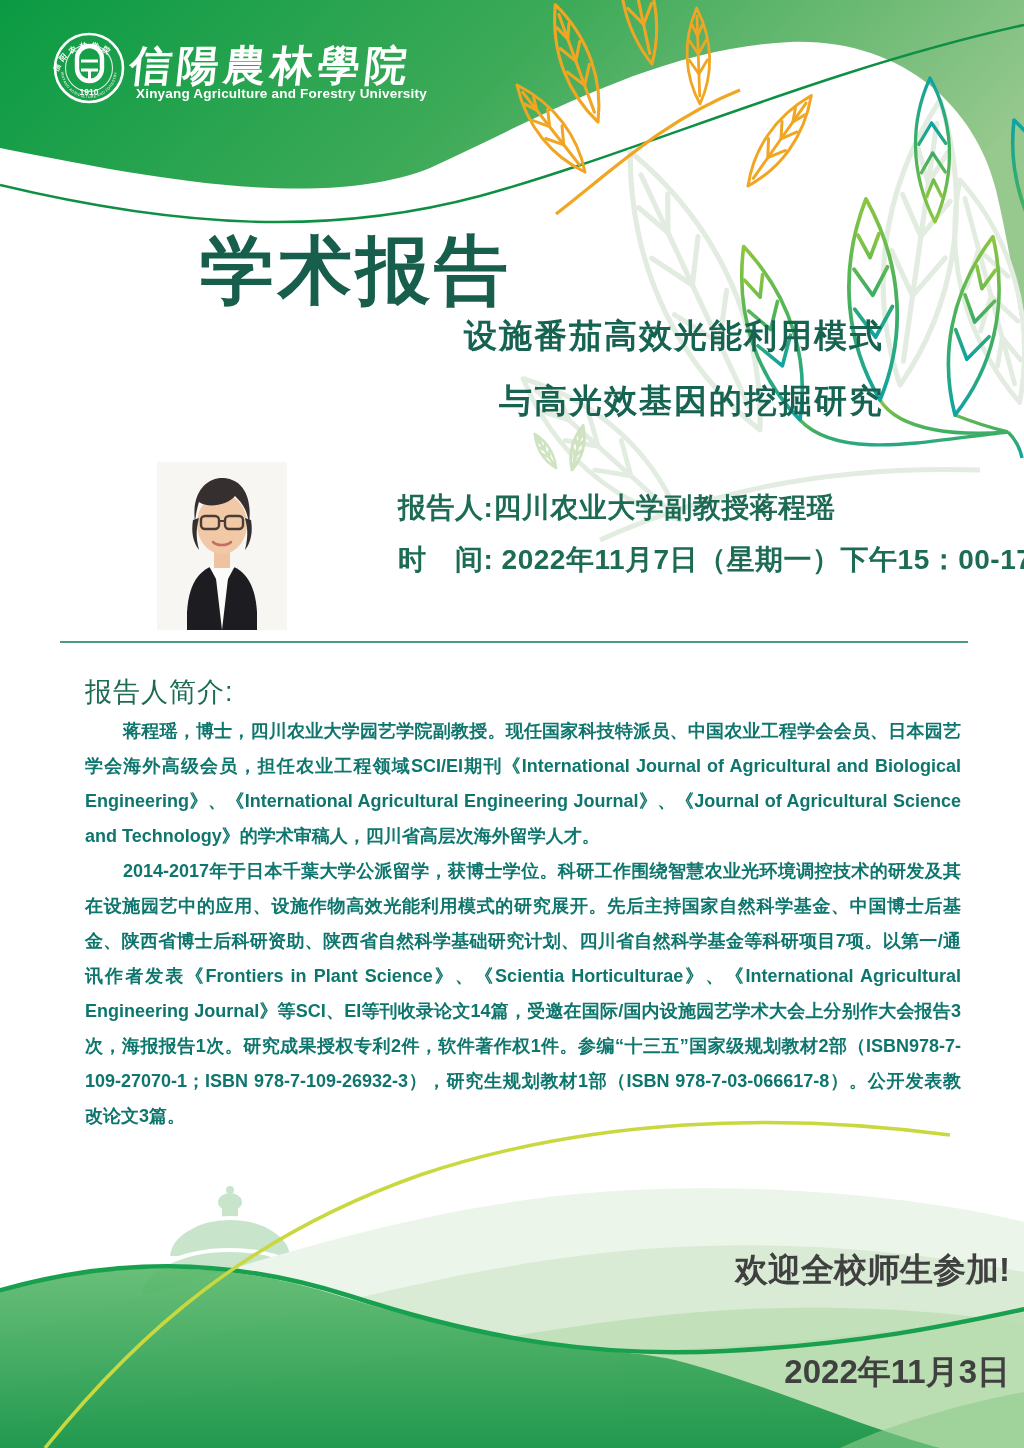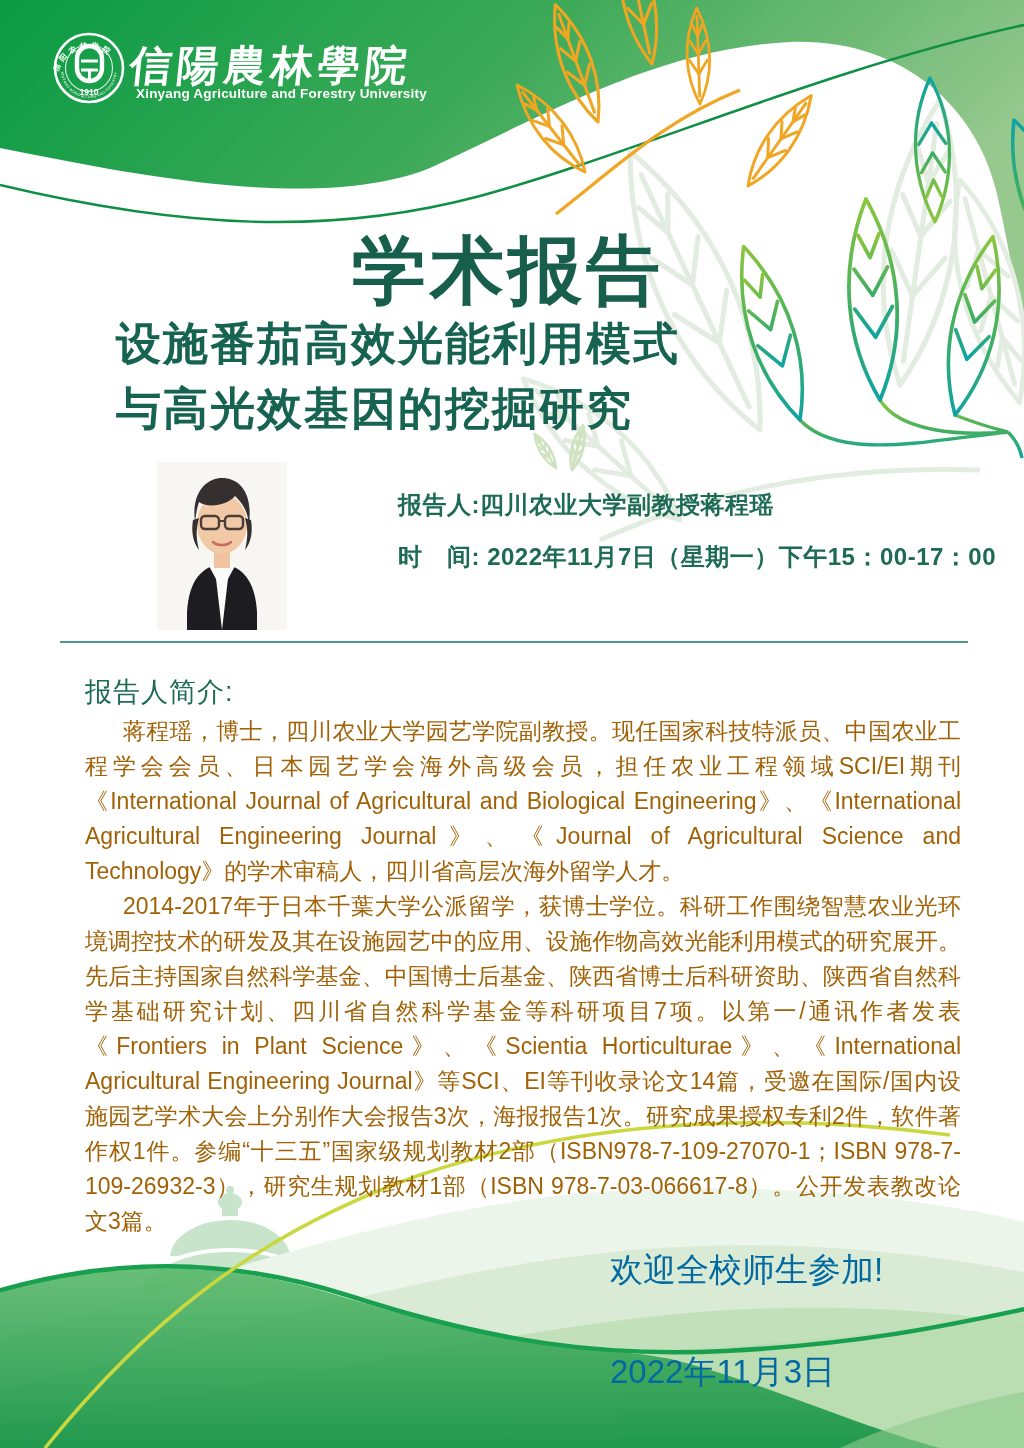--- a/index.html
+++ b/index.html
@@ -5,38 +5,38 @@
   html,body{margin:0;padding:0;background:#e8e8e8;}
   .poster{position:relative;width:1024px;height:1448px;background:#ffffff;overflow:hidden;
           font-family:"Liberation Sans",sans-serif;}
   .abs{position:absolute;}
   svg.bg-art{position:absolute;left:0;top:0;width:1024px;height:1448px;}
   
   .uni-zh{left:130px;top:38px;width:260px;color:#fff;font-size:42px;font-weight:bold;
           letter-spacing:5px;transform:skewX(-6deg);white-space:nowrap;}
   .uni-en{left:136px;top:86px;color:#fff;font-size:13.5px;font-weight:bold;letter-spacing:.2px;white-space:nowrap;}
   
-  .title-main{left:208px;top:222px;width:600px;text-align:center;color:#175f4c;
+  .title-main{left:200px;top:222px;width:600px;text-align:left;color:#175f4c;
               font-size:74px;font-weight:900;letter-spacing:4px;white-space:nowrap;}
-  .title-sub{left:116px;width:760px;text-align:left;color:#176352;font-size:45px;
+  .title-sub{left:124px;width:760px;text-align:right;color:#176352;font-size:33px;
              font-weight:900;letter-spacing:2px;white-space:nowrap;}
   .sub1{top:314px;} .sub2{top:379px;}
   
   .photo{left:157px;top:462px;width:130px;height:168px;background:#f6f6f4;overflow:hidden;}
   
-  .info-line{left:398px;color:#1d6b54;font-size:24px;font-weight:bold;white-space:nowrap;letter-spacing:.5px;}
+  .info-line{left:398px;color:#1d6b54;font-size:28px;font-weight:bold;white-space:nowrap;letter-spacing:.5px;}
   .il1{top:489px;} .il2{top:541px;} .il3{top:593px;}
   .divider{left:60px;top:641px;width:908px;height:2px;background:#4a9b86;}
   
   .bio-heading{left:85px;top:674px;color:#1d6b54;font-size:27px;font-weight:normal;letter-spacing:1px;}
-  .bio-text{left:85px;top:714px;width:876px;color:#a16207;font-size:23px;line-height:35px;
-            text-align:justify;font-weight:400;}
+  .bio-text{left:85px;top:714px;width:876px;color:#0f766e;font-size:18px;line-height:35px;
+            text-align:justify;font-weight:700;}
   .bio-text p{margin:0;text-indent:38px;}
   
-  .footer-line{left:610px;width:400px;text-align:left;color:#0369a1;font-size:33px;font-weight:normal;white-space:nowrap;}
+  .footer-line{left:610px;width:400px;text-align:right;color:#404040;font-size:33px;font-weight:bold;white-space:nowrap;}
   .fl1{top:1248px;} .fl2{top:1300px;} .fl3{top:1350px;}
 </style>
 </head>
 <body>
 
 <div class="poster">
 
   <svg class="bg-art" viewBox="0 0 1024 1448" xmlns="http://www.w3.org/2000/svg">
     <defs>
       <linearGradient id="gHeader" x1="0" y1="0" x2="1" y2="0.35">

